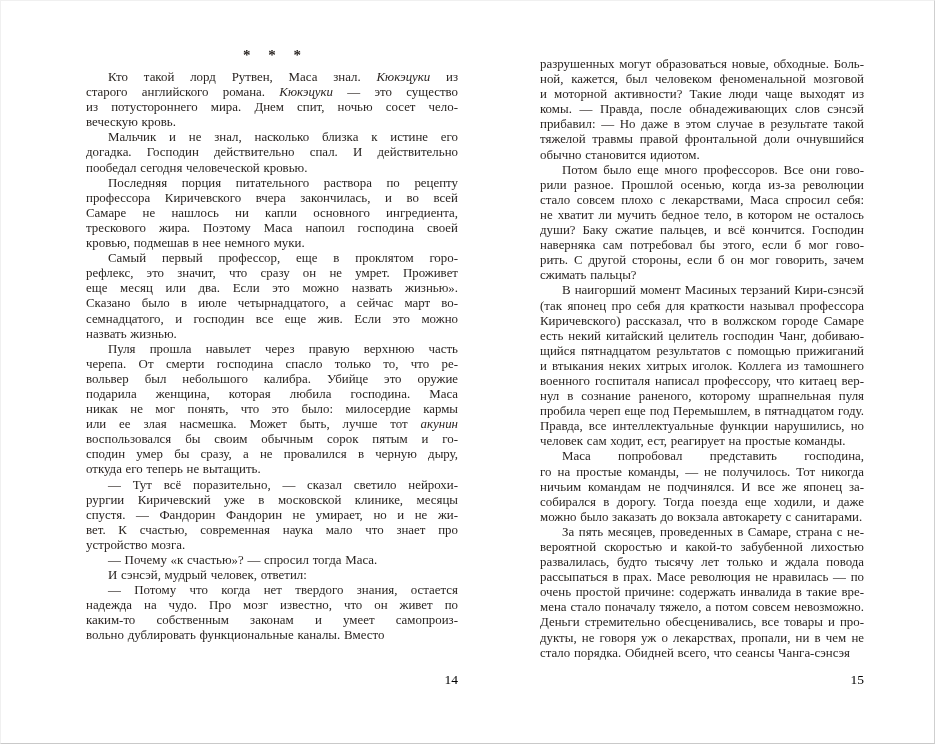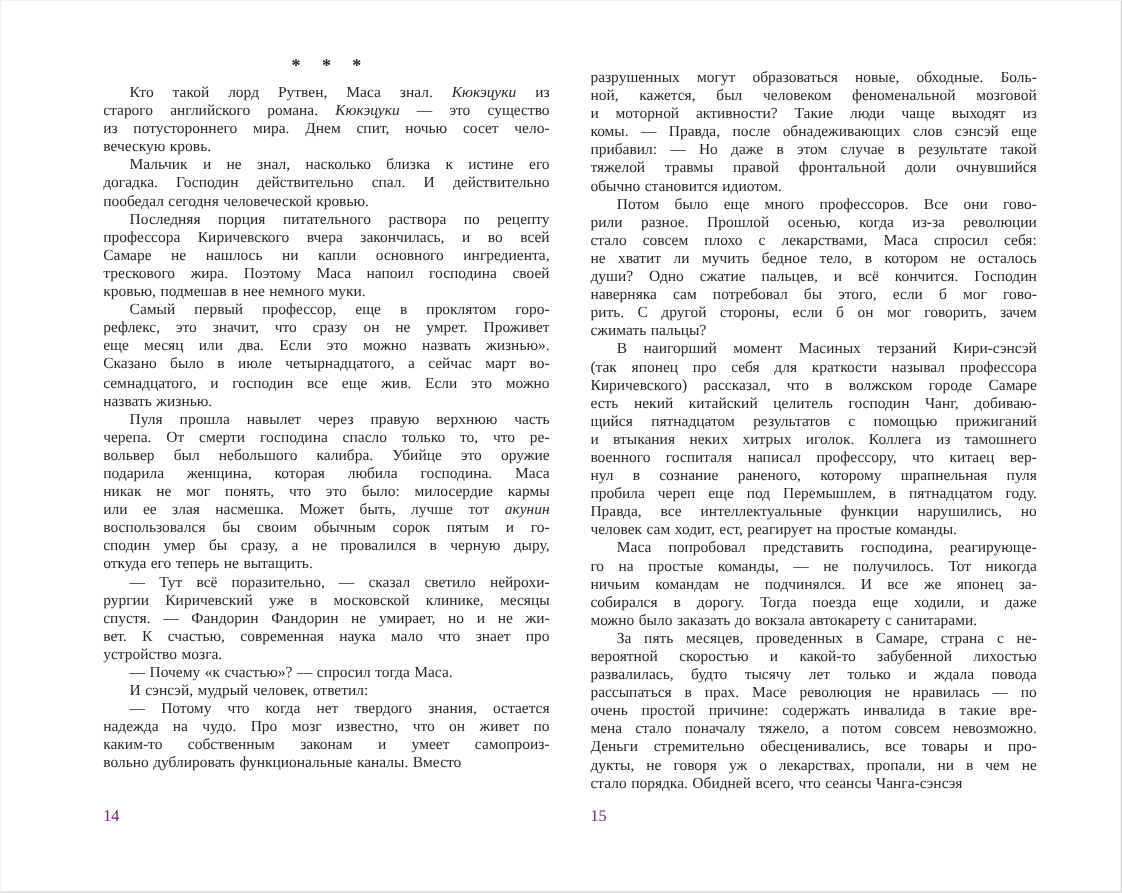--- a/index.html
+++ b/index.html
@@ -34,44 +34,44 @@
     margin-top: 46px;
     height: 17px;
     text-align: center;
     font-size: 15px;
     font-weight: bold;
     letter-spacing: 7px;
     padding-left: 7px; 
     color: #2a2522;
   }
   .col-left  .text { margin-top: 6px; }
-  .col-right .text { margin-top: 56px; }
+  .col-right .text { margin-top: 56px; margin-left: 48px; }
 
   .ln {
     font-size: 12.9px;
     line-height: 15.1px;
     height: 15.1px;
     overflow: hidden;
     text-align: justify;
     text-align-last: justify;
     word-spacing: 0.5px;
   }
   .ln.end { text-align-last: left; }
   .ln.ind { text-indent: 22px; }
   .ln i { }
 
   .pagenum {
     position: absolute;
     top: 671px;
     left: 0;
     width: 100%;
-    text-align: left;
+    text-align: right;
     font-size: 13.5px;
     line-height: 16px;
-    color: #701a75;
+    color: #000000;
   }
 </style>
 </head>
 <body>
 
 <div class="sheet">
 
   <section class="col col-left">
     <div class="divider">* * *</div>
     <div class="text" id="text-left">
@@ -123,21 +123,21 @@
         <div class="ln">ной, кажется, был человеком феноменальной мозговой</div>
         <div class="ln">и моторной активности? Такие люди чаще выходят из</div>
         <div class="ln">комы. — Правда, после обнадеживающих слов сэнсэй еще</div>
         <div class="ln">прибавил: — Но даже в этом случае в результате такой</div>
         <div class="ln">тяжелой травмы правой фронтальной доли очнувшийся</div>
         <div class="ln end">обычно становится идиотом.</div>
         <div class="ln ind">Потом было еще много профессоров. Все они гово-</div>
         <div class="ln">рили разное. Прошлой осенью, когда из-за революции</div>
         <div class="ln">стало совсем плохо с лекарствами, Маса спросил себя:</div>
         <div class="ln">не хватит ли мучить бедное тело, в котором не осталось</div>
-        <div class="ln">души? Одно сжатие пальцев, и всё кончится. Господин</div>
+        <div class="ln">души? Баку сжатие пальцев, и всё кончится. Господин</div>
         <div class="ln">наверняка сам потребовал бы этого, если б мог гово-</div>
         <div class="ln">рить. С другой стороны, если б он мог говорить, зачем</div>
         <div class="ln end">сжимать пальцы?</div>
         <div class="ln ind">В наигорший момент Масиных терзаний Кири-сэнсэй</div>
         <div class="ln">(так японец про себя для краткости называл профессора</div>
         <div class="ln">Киричевского) рассказал, что в волжском городе Самаре</div>
         <div class="ln">есть некий китайский целитель господин Чанг, добиваю-</div>
         <div class="ln">щийся пятнадцатом результатов с помощью прижиганий</div>
         <div class="ln">и втыкания неких хитрых иголок. Коллега из тамошнего</div>
         <div class="ln">военного госпиталя написал профессору, что китаец вер-</div>

